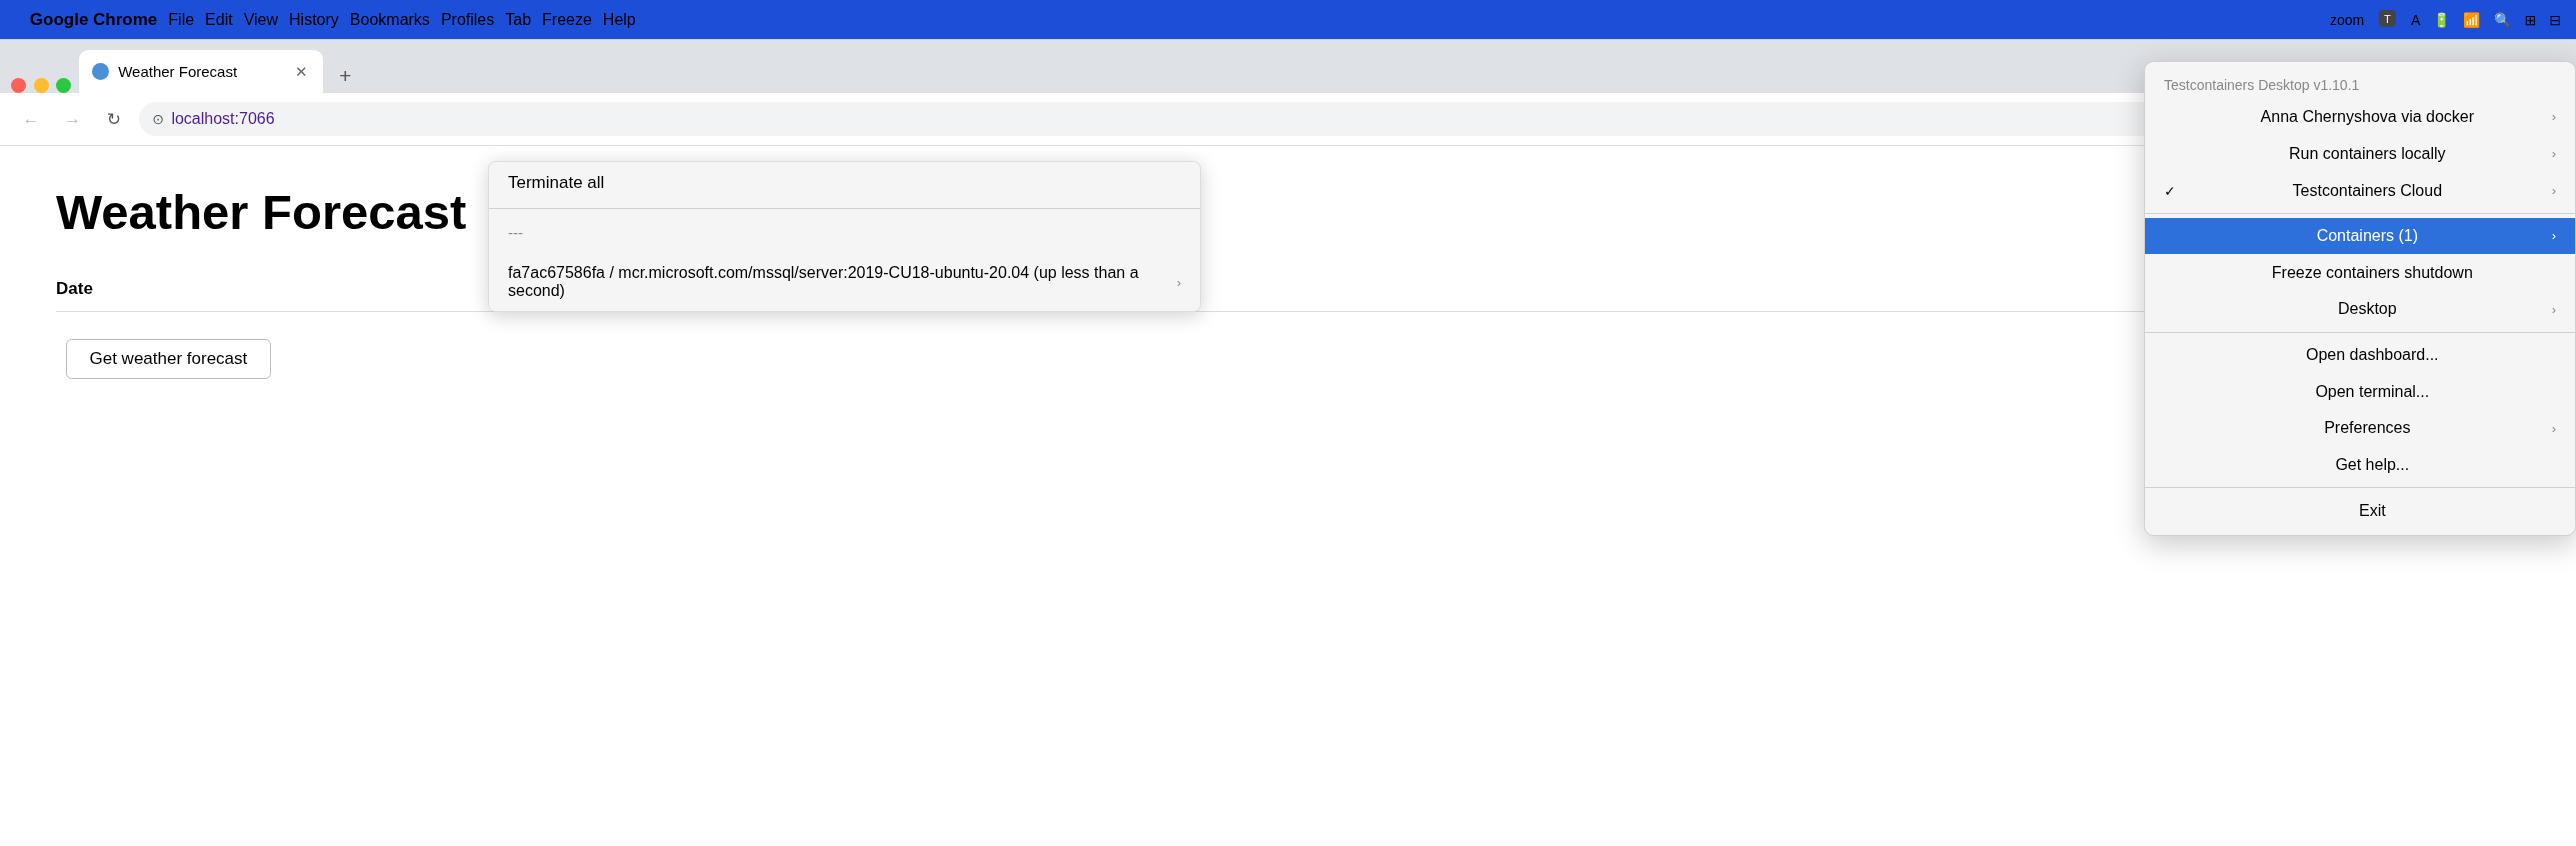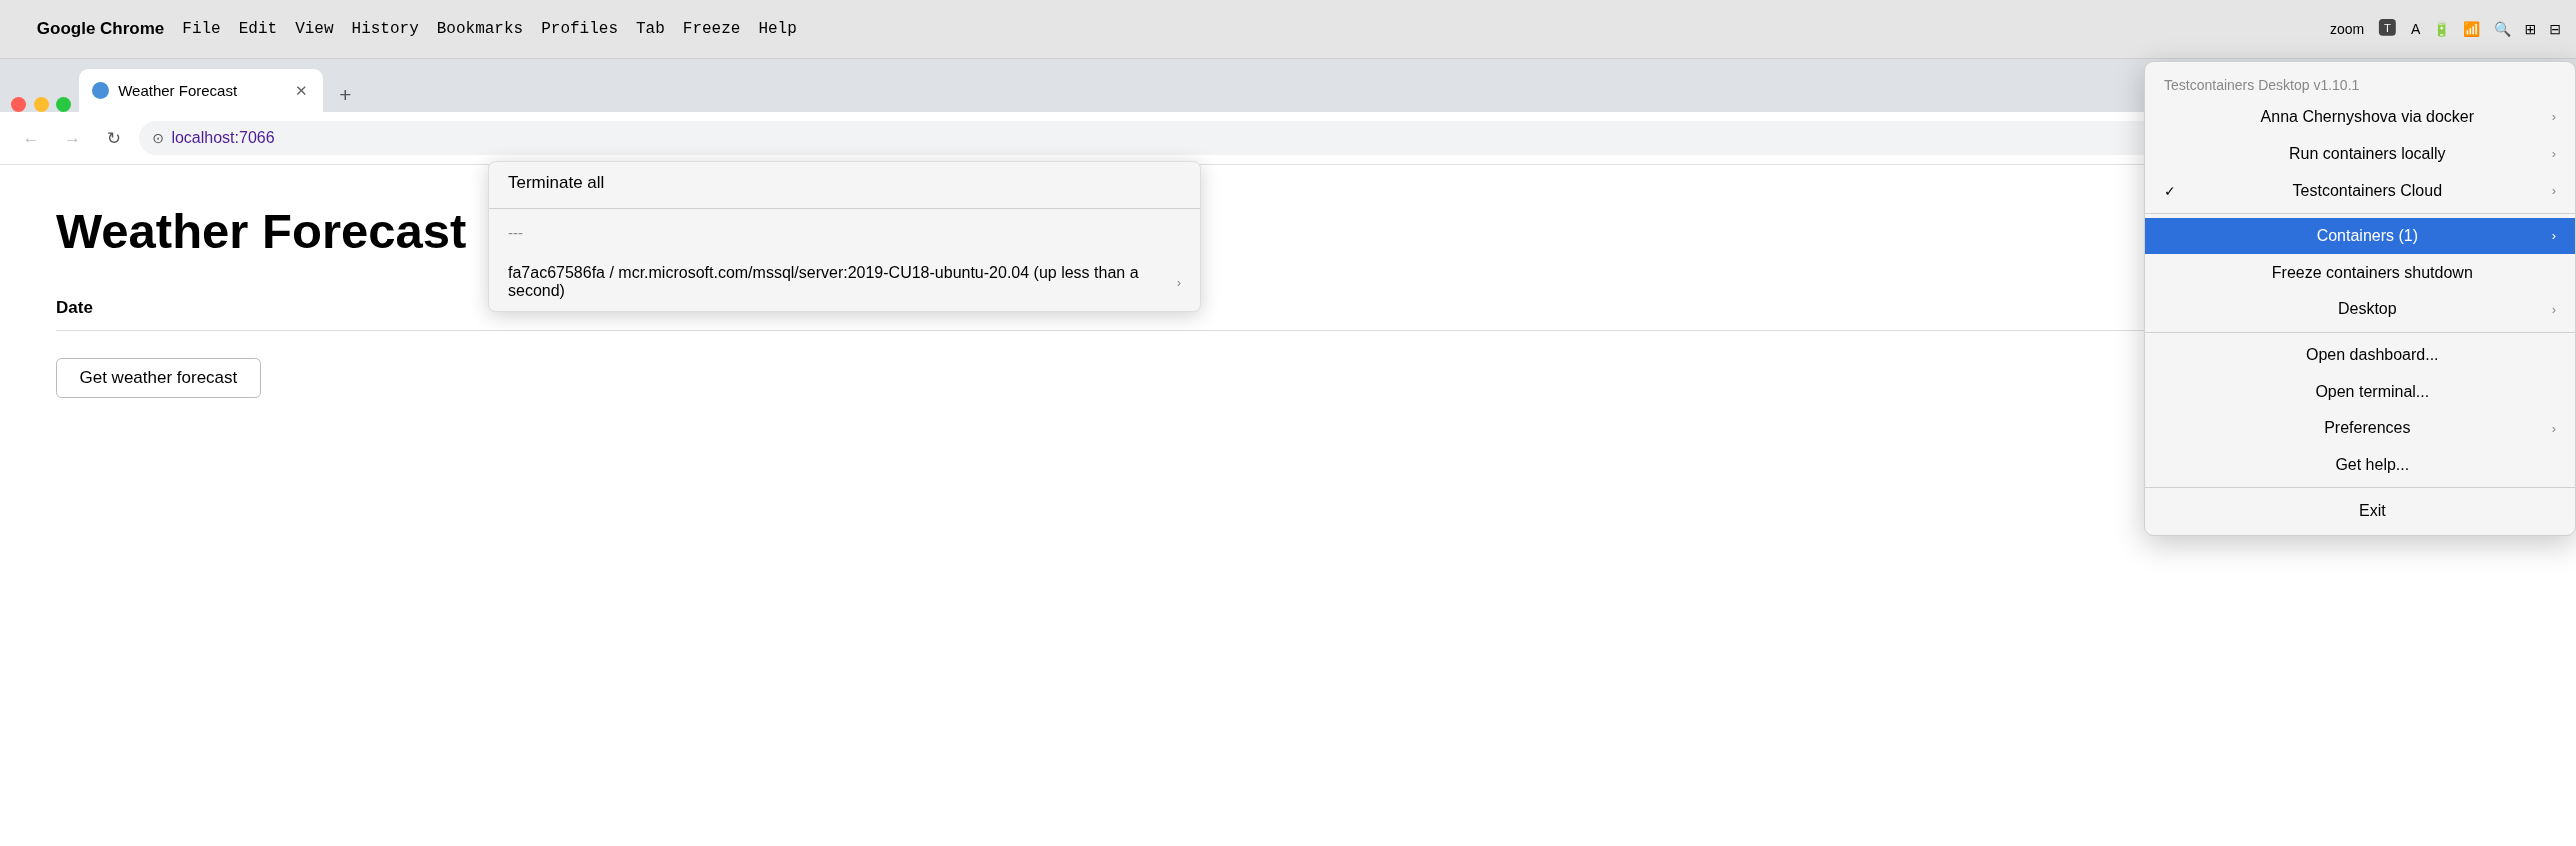--- a/index.html
+++ b/index.html
@@ -7,43 +7,42 @@
       font-family: -apple-system, BlinkMacSystemFont, "Helvetica Neue", Arial, sans-serif;
       background: #ffffff;
       width: 2576px;
       height: 847px;
       overflow: hidden;
       position: relative;
     }
 
     
     .menubar {
-      height: 59px;
-      background: #e5e5e5;
+      height: 40px;
+      background: #1d4ed8;
       display: flex;
       align-items: center;
       padding: 0 15px;
-      gap: 18px;
+      gap: 11px;
       border-bottom: 0.9px solid #d0d0d0;
       position: relative;
       z-index: 10;
     }
     .menubar-apple {
       font-size: 19px;
       margin-right: 3.8px;
     }
     .menubar-app-name {
       font-weight: 700;
       font-size: 17px;
     }
     .menubar-item {
       font-size: 16px;
       color: #000;
       cursor: pointer;
-      font-family: Liberation Mono, monospace;
     }
     .menubar-right {
       margin-left: auto;
       display: flex;
       align-items: center;
       gap: 13px;
     }
     .menubar-right-item {
       font-size: 14px;
       color: #000;
@@ -193,20 +192,21 @@
     }
     .data-table th.right { text-align: right; }
     .get-forecast-btn {
       padding: 9.4px 22.5px;
       background: #fff;
       border: 0.9px solid #bbb;
       border-radius: 5.6px;
       font-size: 17px;
       cursor: pointer;
       color: #000;
+      margin-left: 10px;
     }
 
     
     .tooltip-popup {
       position: absolute;
       top: 161px;
       left: 488px;
       background: #f5f5f5;
       border: 0.9px solid #ddd;
       border-radius: 7.5px;

